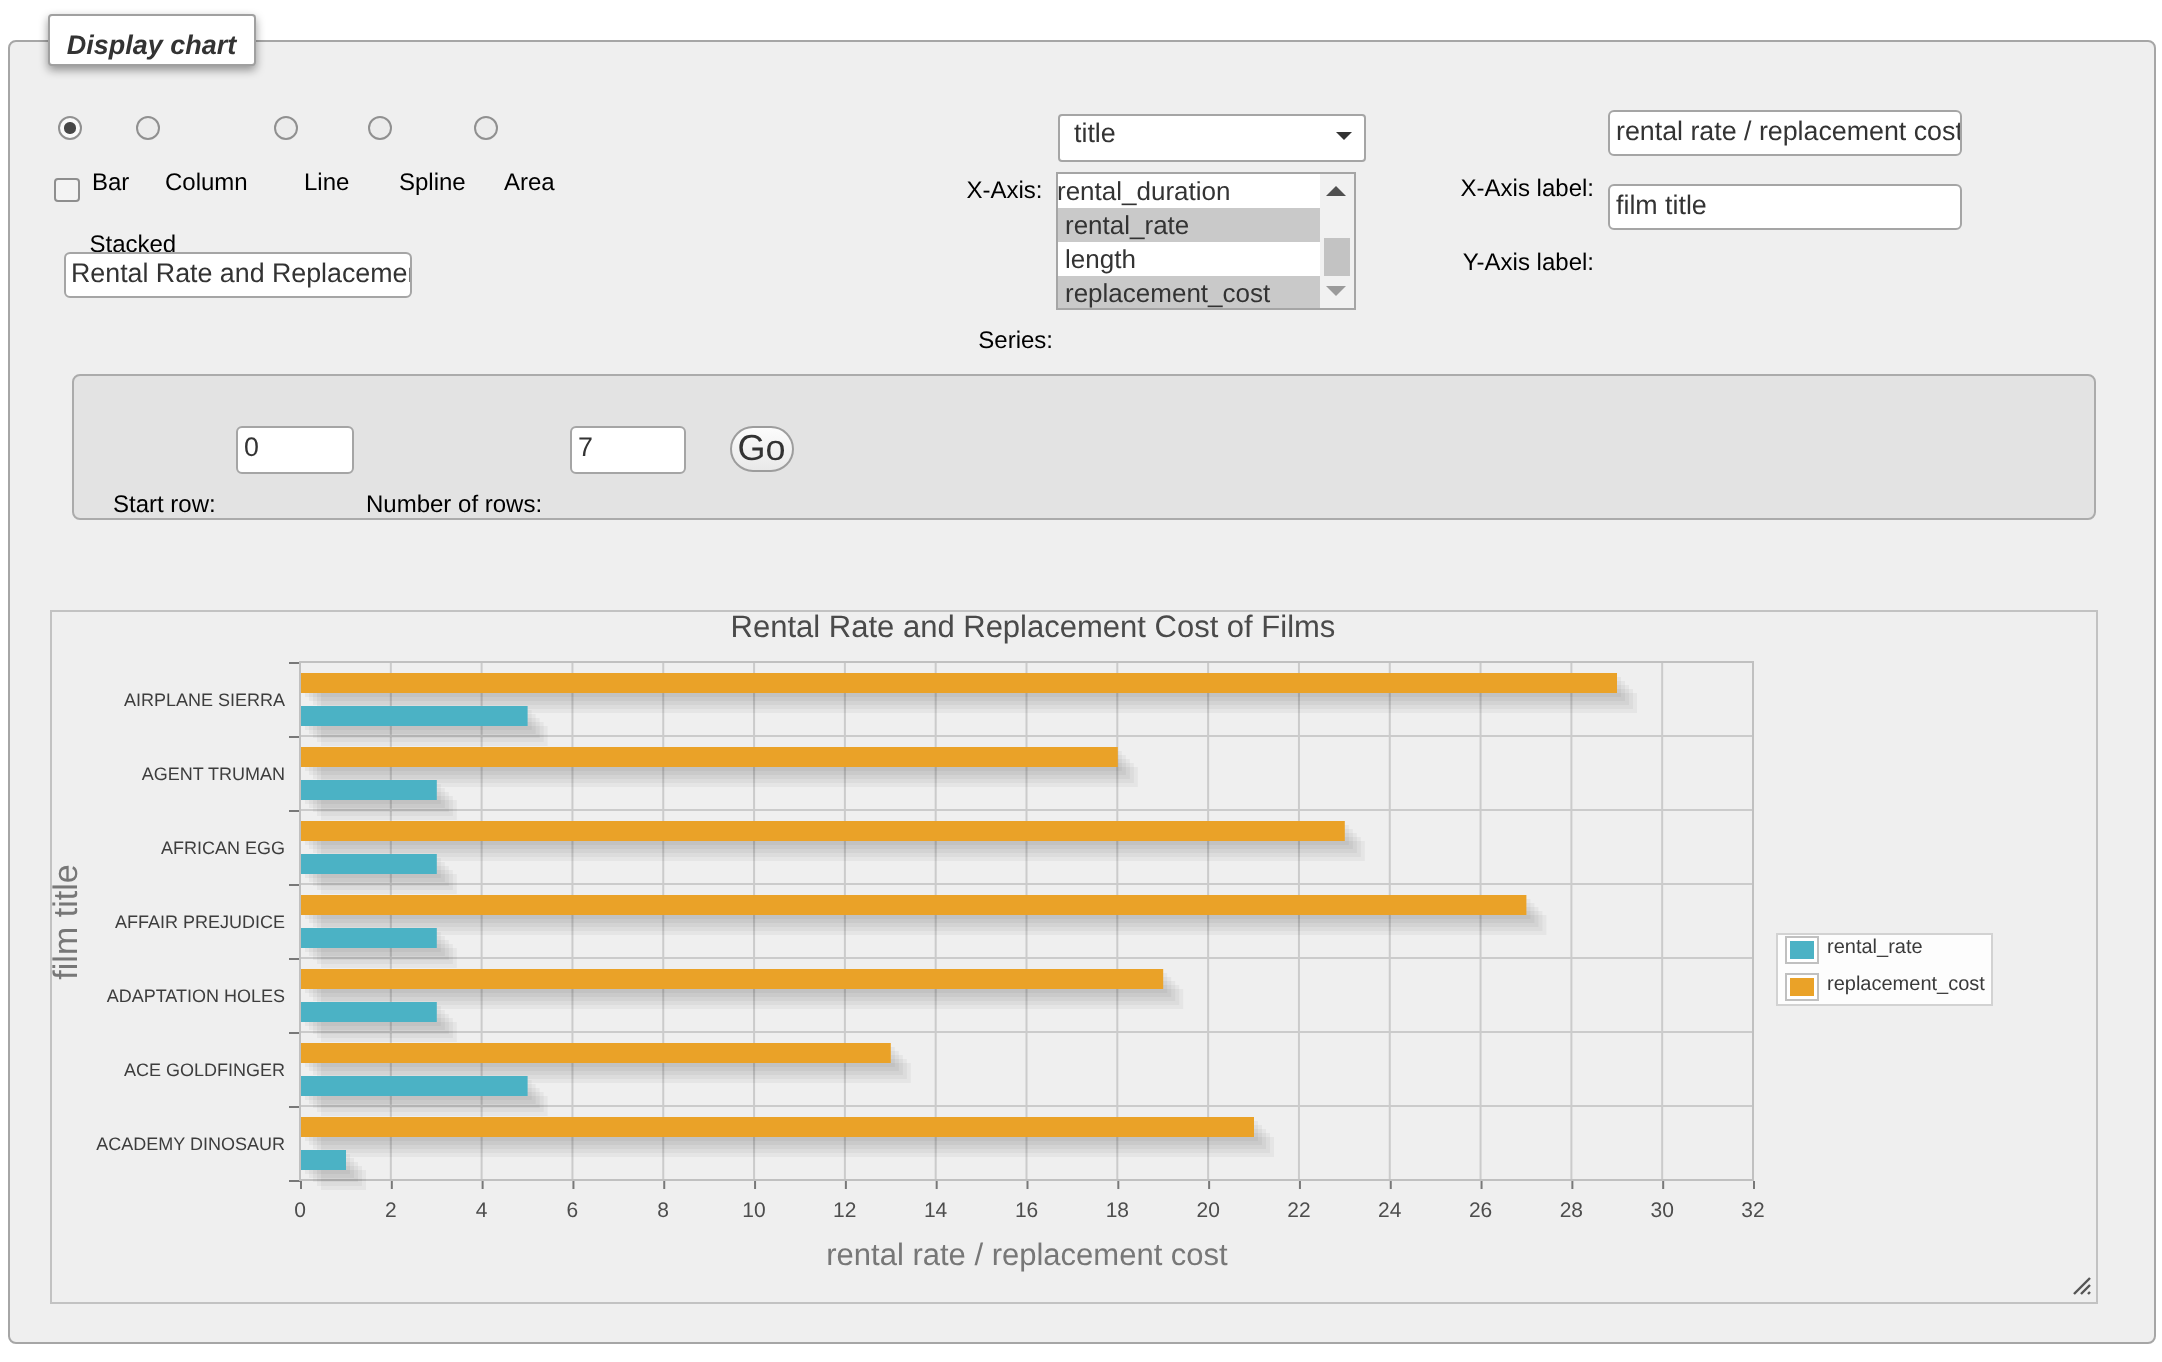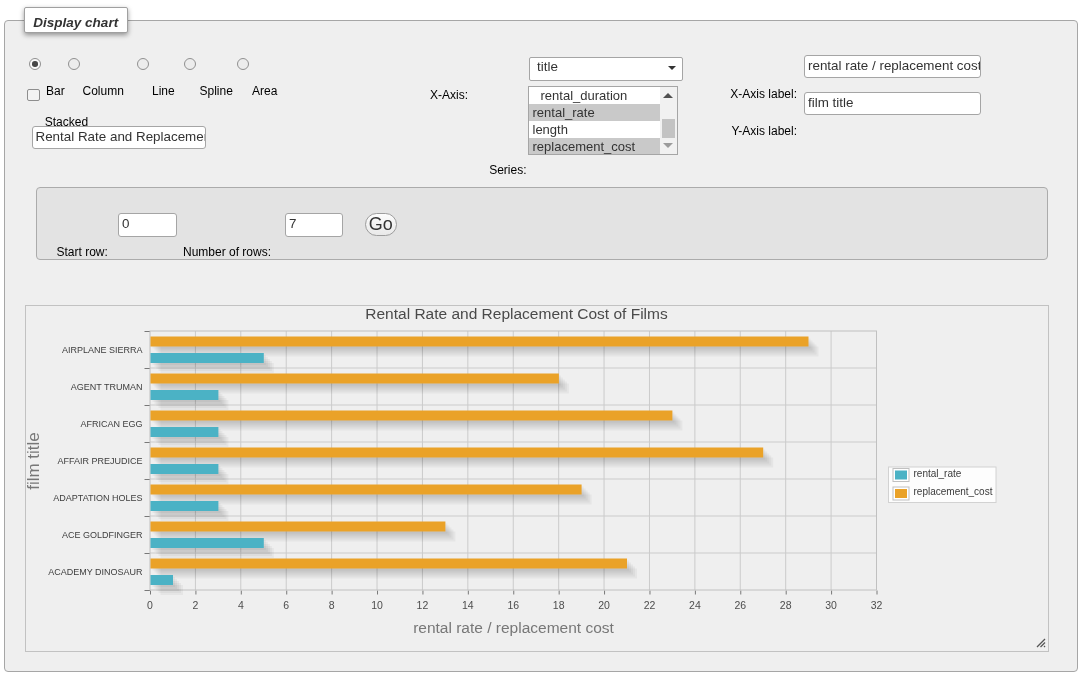--- a/index.html
+++ b/index.html
@@ -28,26 +28,26 @@
   <div class="radio" style="left:184px; top:58.2px;"></div>
   <div class="lbl" style="left:199.5px; top:57px;">Spline</div>
   <div class="radio" style="left:237px; top:58.2px;"></div>
   <div class="lbl" style="left:252px; top:57px;">Area</div>
 
   <div class="abs" style="left:26.5px; top:88.5px; width:13px; height:12px; border:1px solid #8e8e8e; border-radius:2px; background:#f3f3f3;"></div>
   <div class="lbl" style="left:44.75px; top:87.5px;">Stacked</div>
 
   <div class="inp" style="left:31.5px; top:125.5px; width:174.5px; height:23px;">Rental Rate and Replacement Cost of Films</div>
 
-  <div class="lbl" style="left:430px; top:60.5px; width:96.5px; text-align:left;">X-Axis:</div>
+  <div class="lbl" style="left:454px; top:60.5px; width:96.5px; text-align:center;">X-Axis:</div>
   <div class="inp" style="left:529px; top:57px; width:153.5px; height:24px; border-radius:2px; padding-left:7px; line-height:18px;">title</div>
   <div class="abs" style="left:668px; top:66px; width:0; height:0; border-left:4px solid transparent; border-right:4px solid transparent; border-top:4.5px solid #333;"></div>
 
   <div class="abs" style="left:527.5px; top:86px; width:150px; height:69px; border:1px solid #a5a5a5; background:#fff; overflow:hidden;">
-    <div style="position:absolute; left:0; top:0; width:157px; height:17px; font-size:13px; line-height:17px; padding-left:12px;">rental_duration</div>
+    <div style="position:absolute; left:0; top:0; width:157px; height:17px; font-size:13px; line-height:17px; padding-left:0;">rental_duration</div>
     <div style="position:absolute; left:0; top:17px; width:131px; height:17px; font-size:13px; line-height:17px; padding-left:4px; background:#c9c9c9;">rental_rate</div>
     <div style="position:absolute; left:0; top:34px; width:108px; height:17px; font-size:13px; line-height:17px; padding-left:4px;">length</div>
     <div style="position:absolute; left:0; top:51px; width:131px; height:17px; font-size:13px; line-height:17px; padding-left:4px; background:#c9c9c9;">replacement_cost</div>
 
     <div style="position:absolute; right:0; top:0; width:17px; height:67px; background:#f1f1f1;">
       <div style="position:absolute; left:3.5px; top:6px; width:0; height:0; border-left:5px solid transparent; border-right:5px solid transparent; border-bottom:5px solid #505050;"></div>
       <div style="position:absolute; left:2px; top:32px; width:13px; height:19px; background:#c3c3c3;"></div>
       <div style="position:absolute; left:3.5px; top:56px; width:0; height:0; border-left:5px solid transparent; border-right:5px solid transparent; border-top:5px solid #9b9b9b;"></div>
     </div>
   </div>

